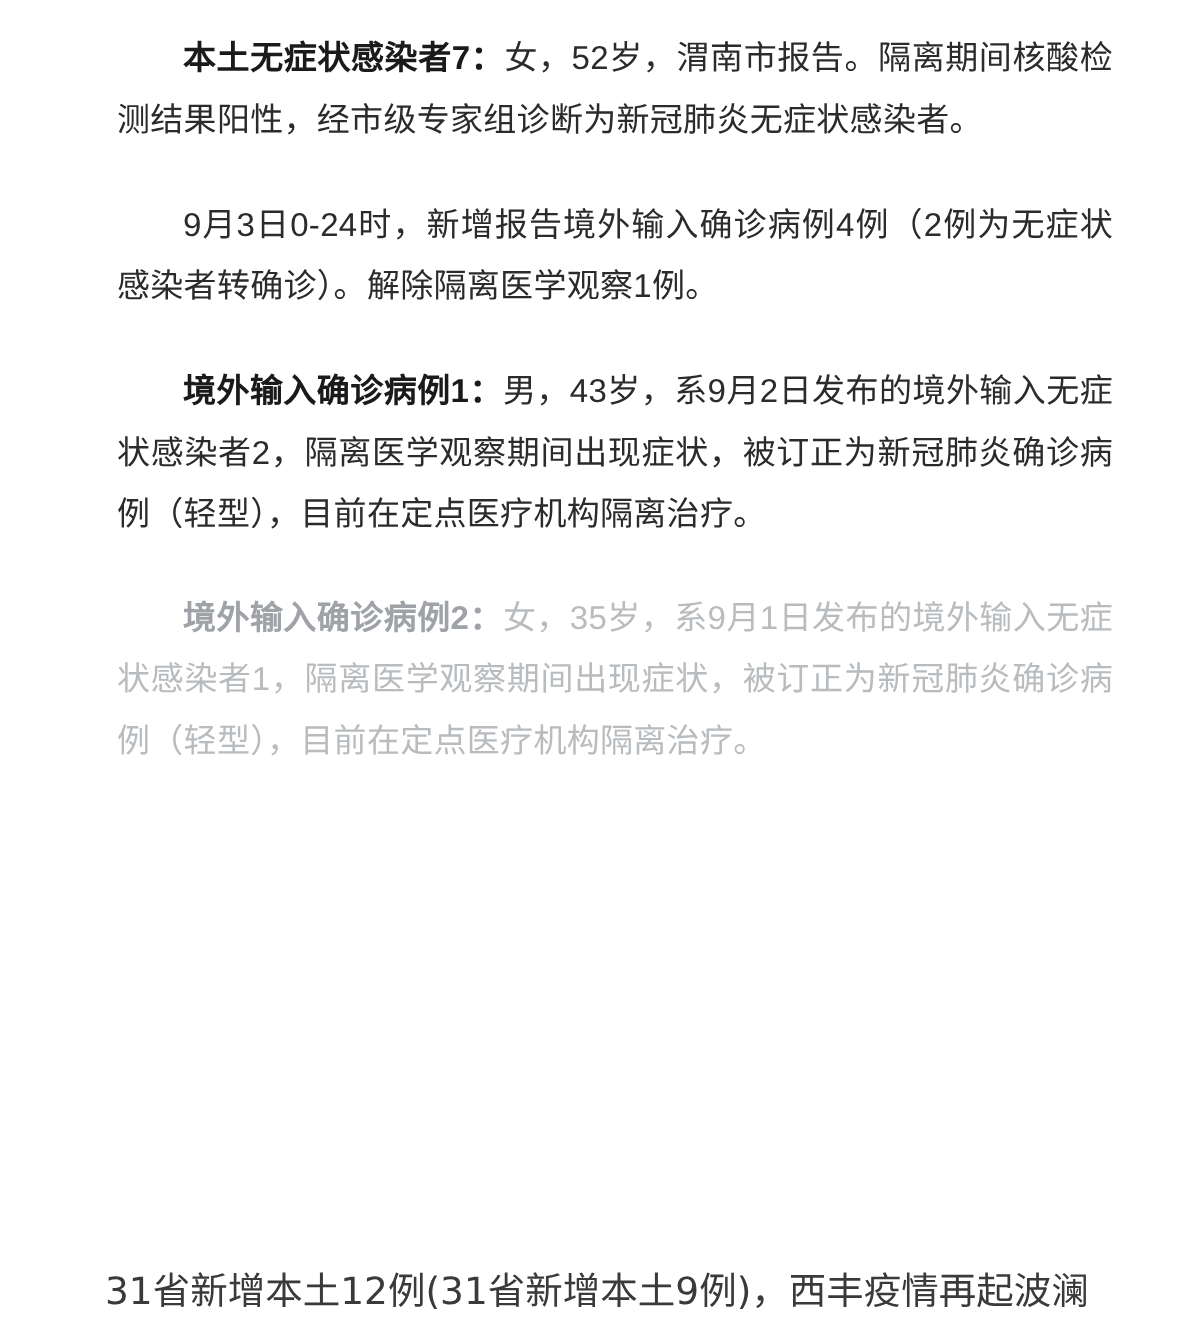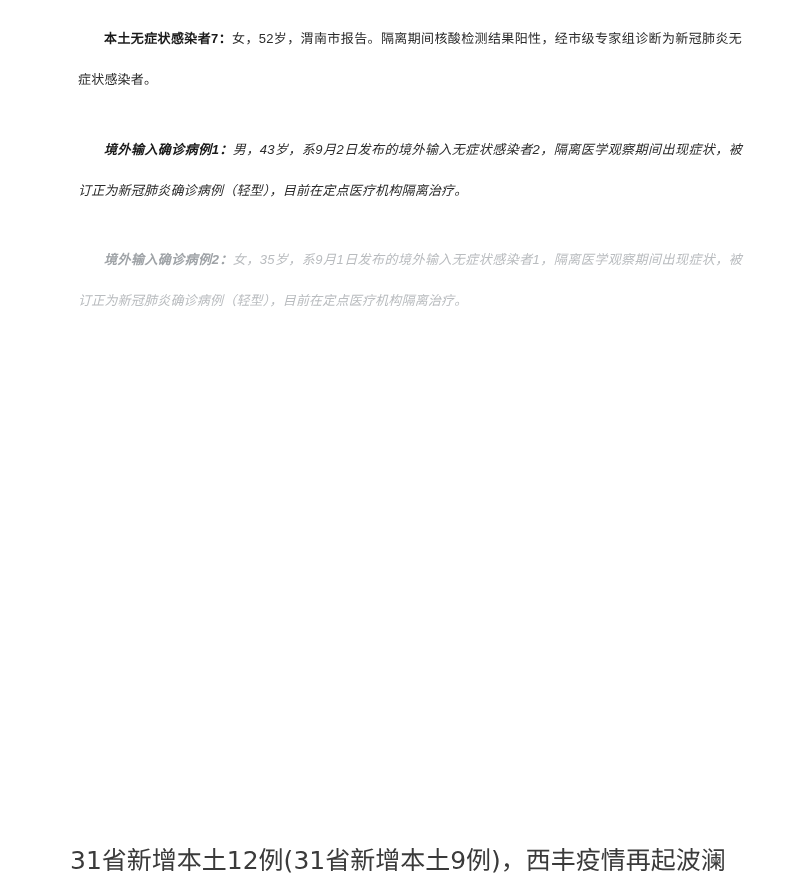--- a/index.html
+++ b/index.html
@@ -29,33 +29,32 @@
     position: absolute;
     left: 0;
     top: 0;
     width: 800px;
     padding: 18px 58px 0 78px;
     box-sizing: border-box;
   }
 
   .para {
     margin: 0 0 29px 0;
-    font-size: 13px;
+    font-size: 22px;
     line-height: 41px;
     color: #2b2b2b;
     text-align: justify;
     text-justify: inter-ideograph;
     letter-spacing: 0.2px;
     text-indent: 2em;
     word-break: break-all;
   }
 
   .para.tight {
     margin-bottom: 28px;
-    font-style: italic;
   }
 
   .para .lead {
     font-weight: bold;
     color: #1a1a1a;
   }
 
   
   .para.faded {
     color: #b9bcbf;
@@ -108,20 +107,23 @@
 <div id="page">
 
   <div id="article">
 
     <p class="para">
       <span class="lead">本土无症状感染者7：</span><span>女，52岁，渭南市报告。隔离期间核酸检测结果阳性，经市级专家组诊断为新冠肺炎无症状感染者。</span>
     </p>
 
 
 
+    <p class="para">
+      <span class="lead"></span><span>9月3日0-24时，新增报告境外输入确诊病例4例（2例为无症状感染者转确诊）。解除隔离医学观察1例。</span>
+    </p>
 
 
     <p class="para tight">
       <span class="lead">境外输入确诊病例1：</span><span>男，43岁，系9月2日发布的境外输入无症状感染者2，隔离医学观察期间出现症状，被订正为新冠肺炎确诊病例（轻型），目前在定点医疗机构隔离治疗。</span>
     </p>
 
     <p class="para tight faded">
       <span class="lead">境外输入确诊病例2：</span><span>女，35岁，系9月1日发布的境外输入无症状感染者1，隔离医学观察期间出现症状，被订正为新冠肺炎确诊病例（轻型），目前在定点医疗机构隔离治疗。</span>
     </p>
 

